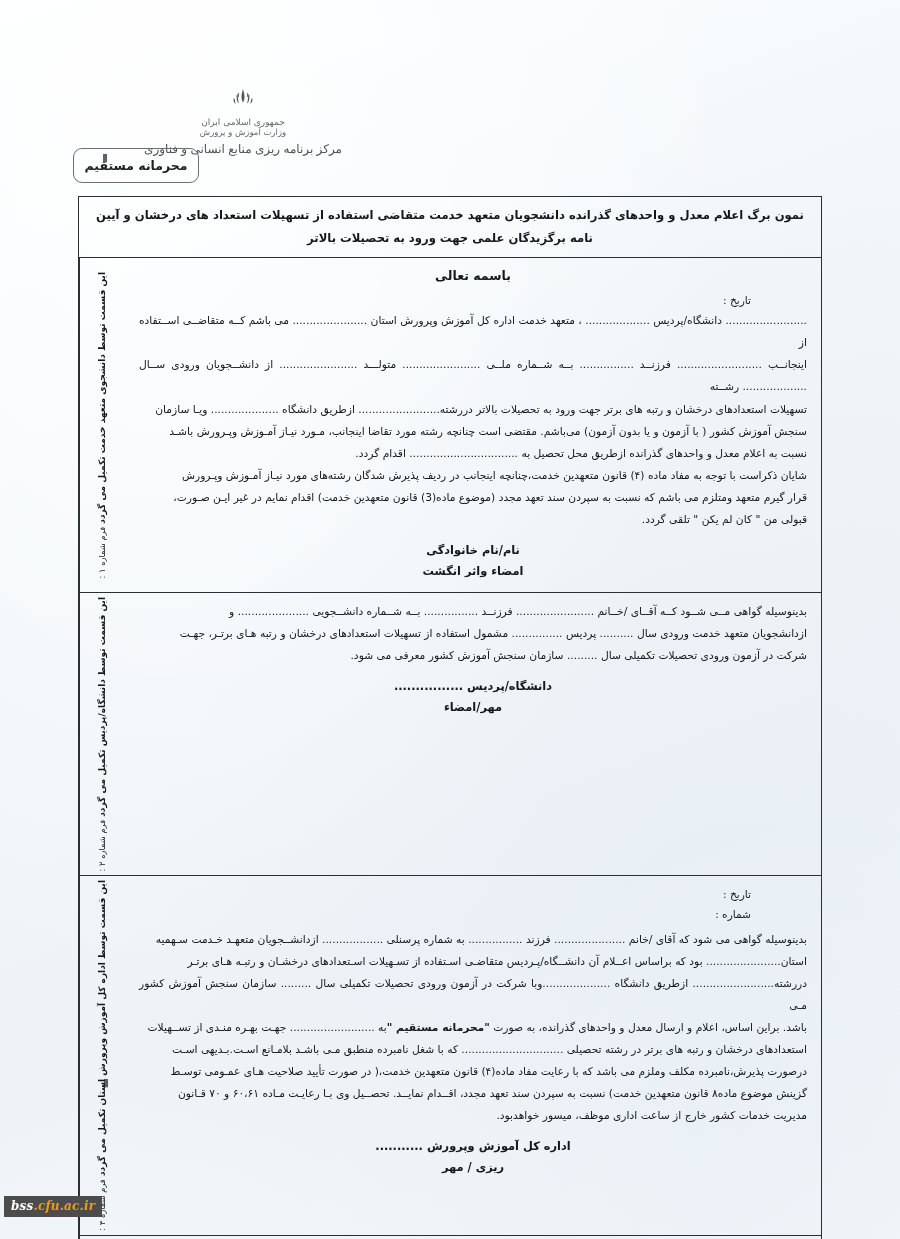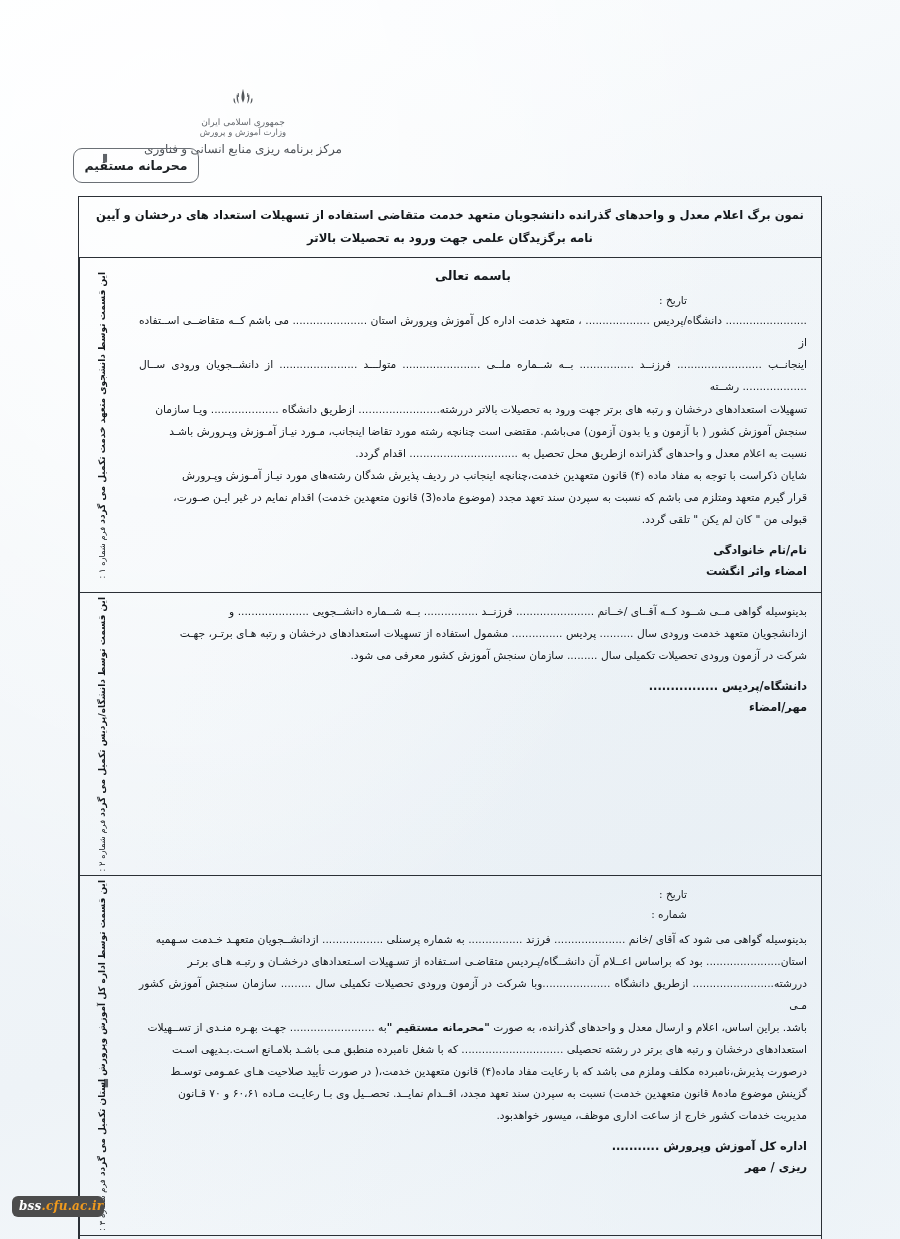--- a/index.html
+++ b/index.html
@@ -71,42 +71,42 @@
     transform:rotate(180deg);
     font-size:9px;font-weight:bold;color:#15191d;
     line-height:1.55;white-space:nowrap;letter-spacing:.2px;
     text-align:center;
   }
   .side-text .sub{font-weight:normal;font-size:8.3px;}
   .body{flex:1;padding:8px 14px 10px;box-sizing:border-box;min-width:0;}
 
   .basmala{text-align:center;font-size:12.5px;font-weight:bold;color:#14181c;
            margin:2px 0 7px;}
-  .meta{font-size:10.6px;color:#1a1e22;margin-right:120px;line-height:1.9;}
+  .meta{font-size:10.6px;color:#1a1e22;margin-right:56px;line-height:1.9;}
   .para{font-size:10.7px;color:#14181c;line-height:2.06;text-align:justify;
         text-align-last:right;}
   .para p{margin:0;}
   .para b{font-weight:bold;}
   .sign{margin-top:9px;font-size:11.4px;font-weight:bold;color:#14181c;
-        line-height:1.85;text-align:right;}
+        line-height:1.85;text-align:center;}
   .carbon{font-size:10.5px;color:#14181c;margin-top:8px;line-height:1.7;}
   .carbon b{font-weight:bold;}
   .spacer-sm{height:4px;}
 
   
   .mark{position:absolute;color:#2b3036;font-size:11px;opacity:.75;}
 
   
   .watermark{
-    position:absolute;left:12px;bottom:22px;
+    position:absolute;left:4px;bottom:22px;
     background:#4c4c4c;
-    padding:3px 1px 4px 7px;
+    padding:3px 7px 4px 7px;
     font-family:"DejaVu Serif","Liberation Serif",serif;
     font-size:12px;font-weight:bold;font-style:italic;
-    letter-spacing:.2px;direction:ltr;border-radius:6px;
+    letter-spacing:.2px;direction:ltr;
   }
   .wm-a{color:#ffffff;}
   .wm-b{color:#f09a1e;}
 </style>
 </head>
 <body>
 
 <div class="page">
   <div class="scan-noise"></div>
 

